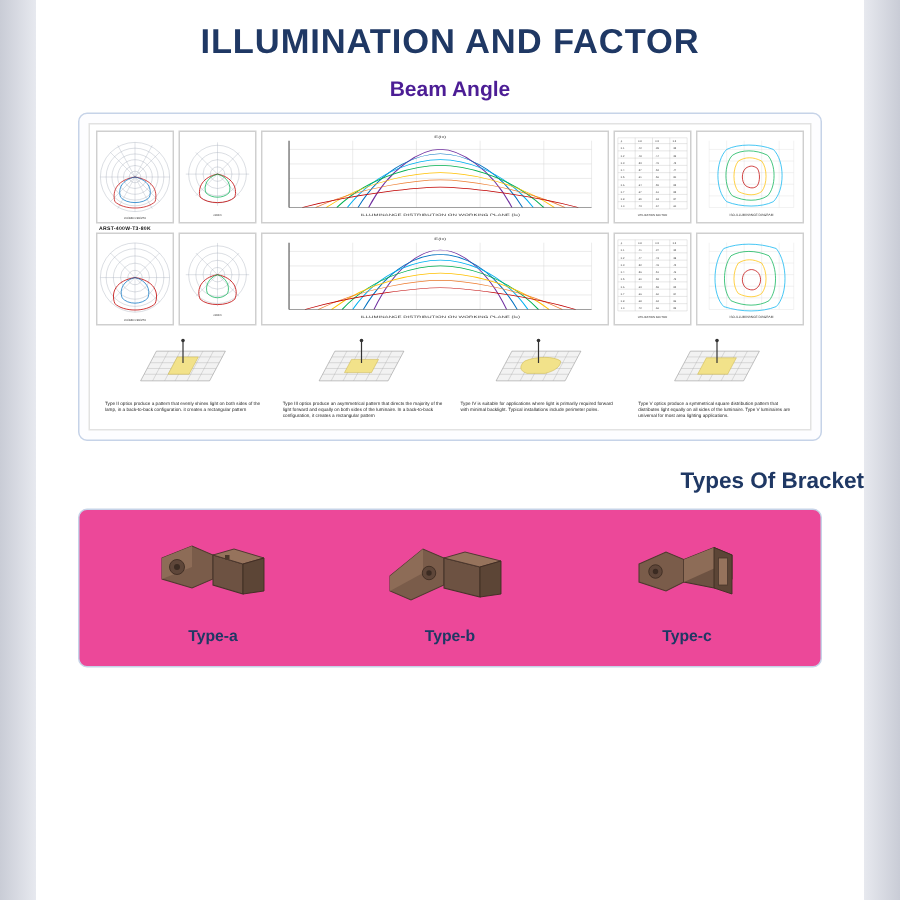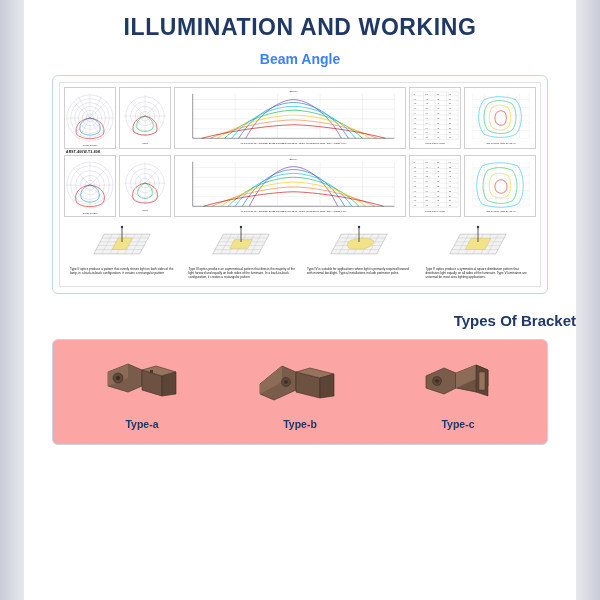--- a/index.html
+++ b/index.html
@@ -44,21 +44,21 @@
     font-weight: bold;
     color: #1f3864;
     letter-spacing: 0.6px;
     margin-top: 14px;
     font-family: "Liberation Sans", sans-serif;
   }
   .sub-title {
     text-align: center;
     font-size: 14px;
     font-weight: bold;
-    color: #3b82f6;
+    color: #4c1d95;
     margin-top: 10px;
   }
 
   
   .panel {
     position: relative;
     margin: 8px 28px 0 28px;
     border: 1px solid #c6d3e8;
     border-radius: 6px;
     background: #fdfdff;
@@ -135,21 +135,21 @@
     font-size: 15px;
     font-weight: bold;
     color: #1f3864;
     margin-top: 18px;
   }
   .bracket-panel {
     position: relative;
     margin: 10px 28px 0 28px;
     border: 1px solid #c6d3e8;
     border-radius: 6px;
-    background: #fca5a5;
+    background: #ec4899;
     padding: 12px 10px 14px 10px;
     box-sizing: border-box;
   }
   .bracket-grid {
     display: grid;
     grid-template-columns: repeat(3, 1fr);
     grid-row-gap: 6px;
   }
   .bracket-cell {
     display: flex;
@@ -167,21 +167,21 @@
 </head>
 <body>
 
 <div class="page">
 
   <div class="edge-band left"></div>
   <div class="edge-band right"></div>
 
   <div class="content">
 
-    <div class="main-title">ILLUMINATION AND WORKING</div>
+    <div class="main-title">ILLUMINATION AND FACTOR</div>
     <div class="sub-title">Beam Angle</div>
 
     <div class="panel">
       <div class="photo-sheet">
 
         <div class="grid-row row1">
           <div class="cell polar">
             <svg class="polar-svg" viewBox="0 0 52 62" xmlns="http://www.w3.org/2000/svg">
               <rect x="0" y="0" width="52" height="62" fill="#fff"></rect>
               <g stroke="#9aa2b1" stroke-width="0.25" fill="none">

